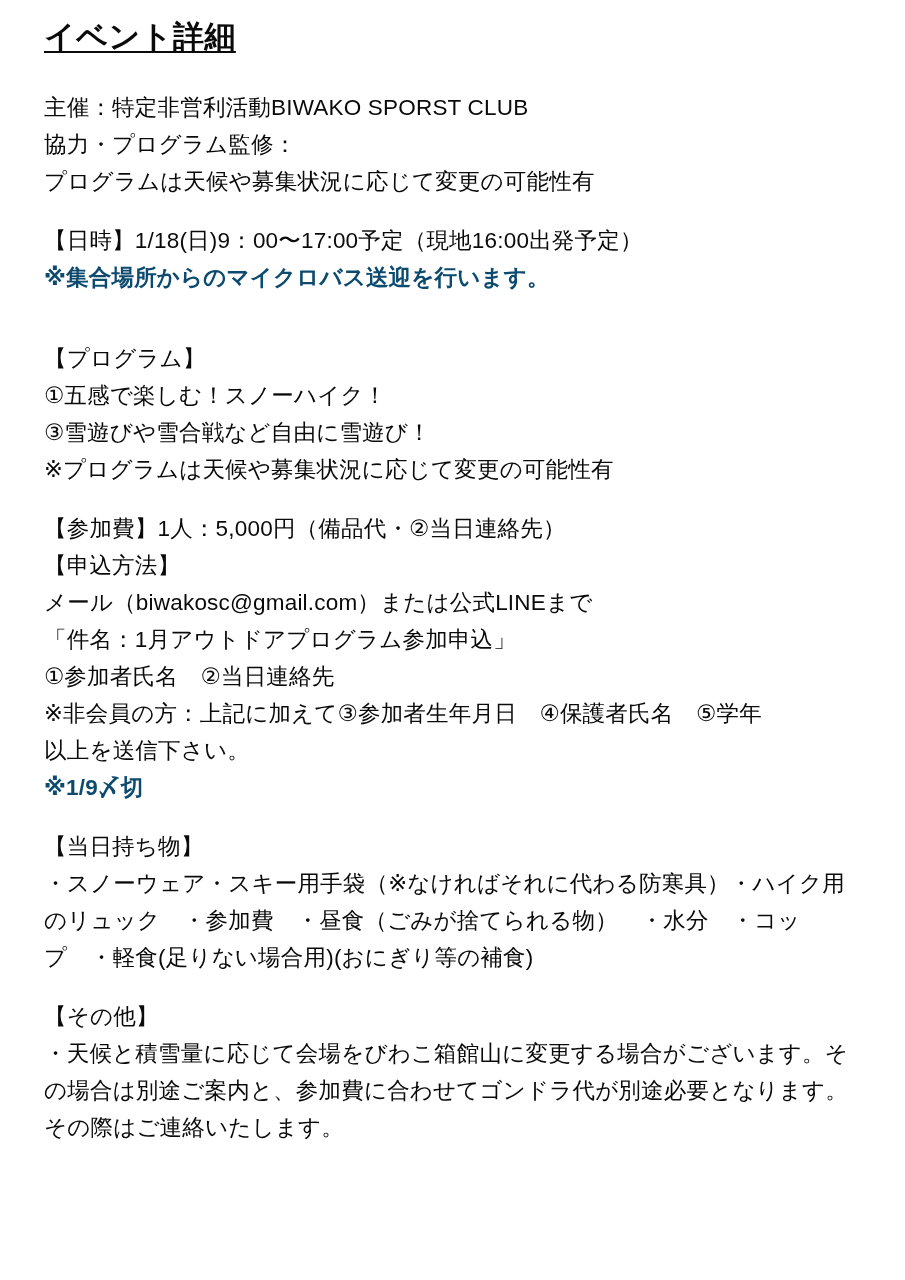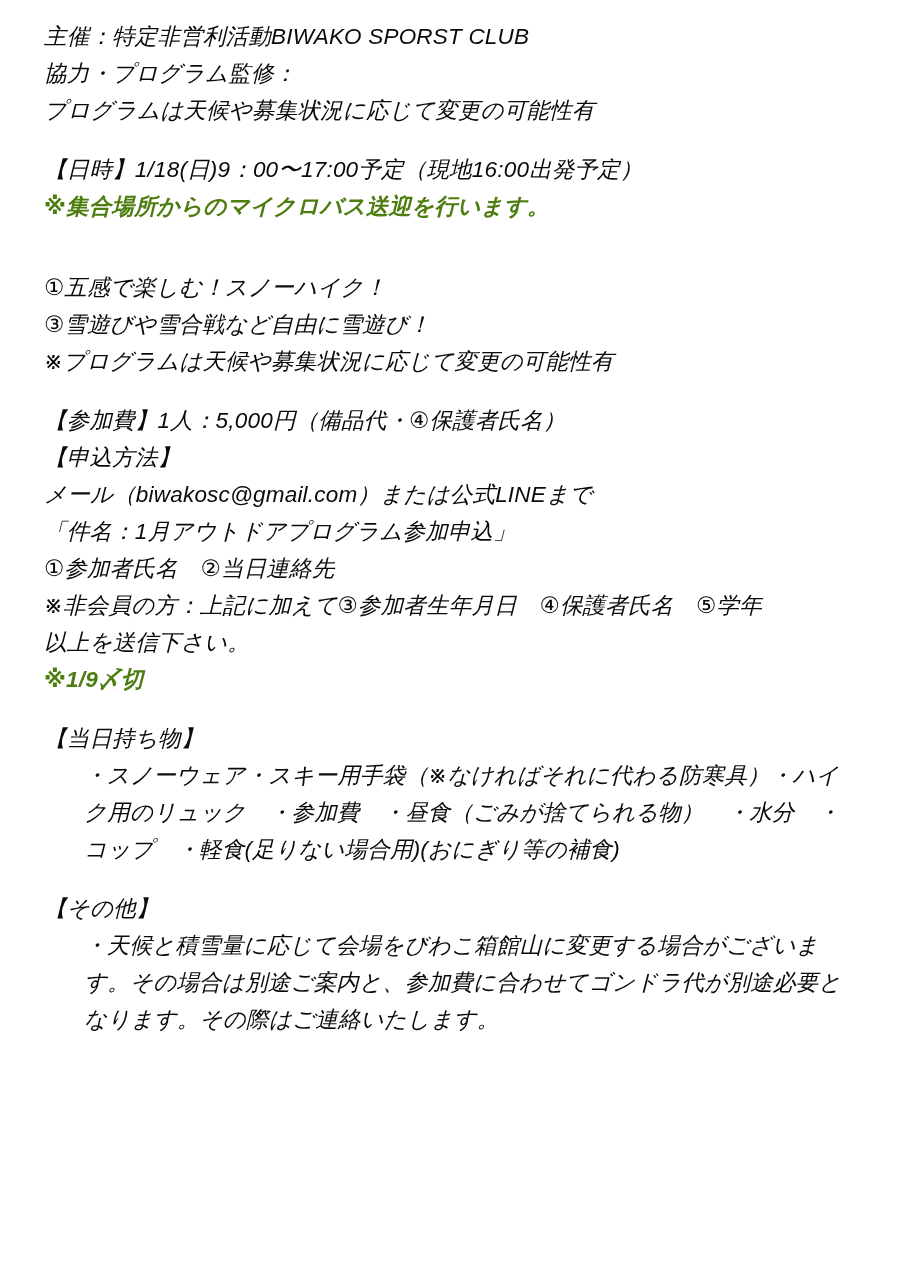--- a/index.html
+++ b/index.html
@@ -33,60 +33,60 @@
   }
   .block {
     margin-bottom: 0;
   }
   .line {
     font-size: 22.5px;
     line-height: 37px;
     white-space: pre-wrap;
     word-break: break-all;
     letter-spacing: 0.2px;
-    font-style: italic;
   }
   .line.red {
-    color: #4d7c0f;
+    color: #0c4a6e;
     font-weight: bold;
   }
   .line.wrap {
     white-space: pre-wrap;
     word-break: break-all;
-    margin-left: 40px;
   }
   .spacer {
     height: 22px;
   }
 </style>
 </head>
 <body>
 
 <div class="page">
+  <h1 class="doc-title">イベント詳細</h1>
   <div id="doc-body">
       <div class="block">
         <div class="line">主催：特定非営利活動BIWAKO SPORST CLUB</div>
         <div class="line">協力・プログラム監修：</div>
         <div class="line">プログラムは天候や募集状況に応じて変更の可能性有</div>
       </div>
       <div class="spacer"></div>
       <div class="block">
         <div class="line">【日時】1/18(日)9：00〜17:00予定（現地16:00出発予定）</div>
         <div class="line red">※集合場所からのマイクロバス送迎を行います。</div>
       </div>
       <div class="spacer"></div>
       <div class="spacer"></div>
       <div class="block">
+        <div class="line">【プログラム】</div>
         <div class="line">①五感で楽しむ！スノーハイク！</div>
         <div class="line">③雪遊びや雪合戦など自由に雪遊び！</div>
         <div class="line">※プログラムは天候や募集状況に応じて変更の可能性有</div>
       </div>
       <div class="spacer"></div>
       <div class="block">
-        <div class="line">【参加費】1人：5,000円（備品代・④保護者氏名）</div>
+        <div class="line">【参加費】1人：5,000円（備品代・②当日連絡先）</div>
         <div class="line">【申込方法】</div>
         <div class="line">メール（biwakosc@gmail.com）または公式LINEまで</div>
         <div class="line">「件名：1月アウトドアプログラム参加申込」</div>
         <div class="line">①参加者氏名　②当日連絡先</div>
         <div class="line">※非会員の方：上記に加えて③参加者生年月日　④保護者氏名　⑤学年</div>
         <div class="line">以上を送信下さい。</div>
         <div class="line red">※1/9〆切</div>
       </div>
       <div class="spacer"></div>
       <div class="block">

